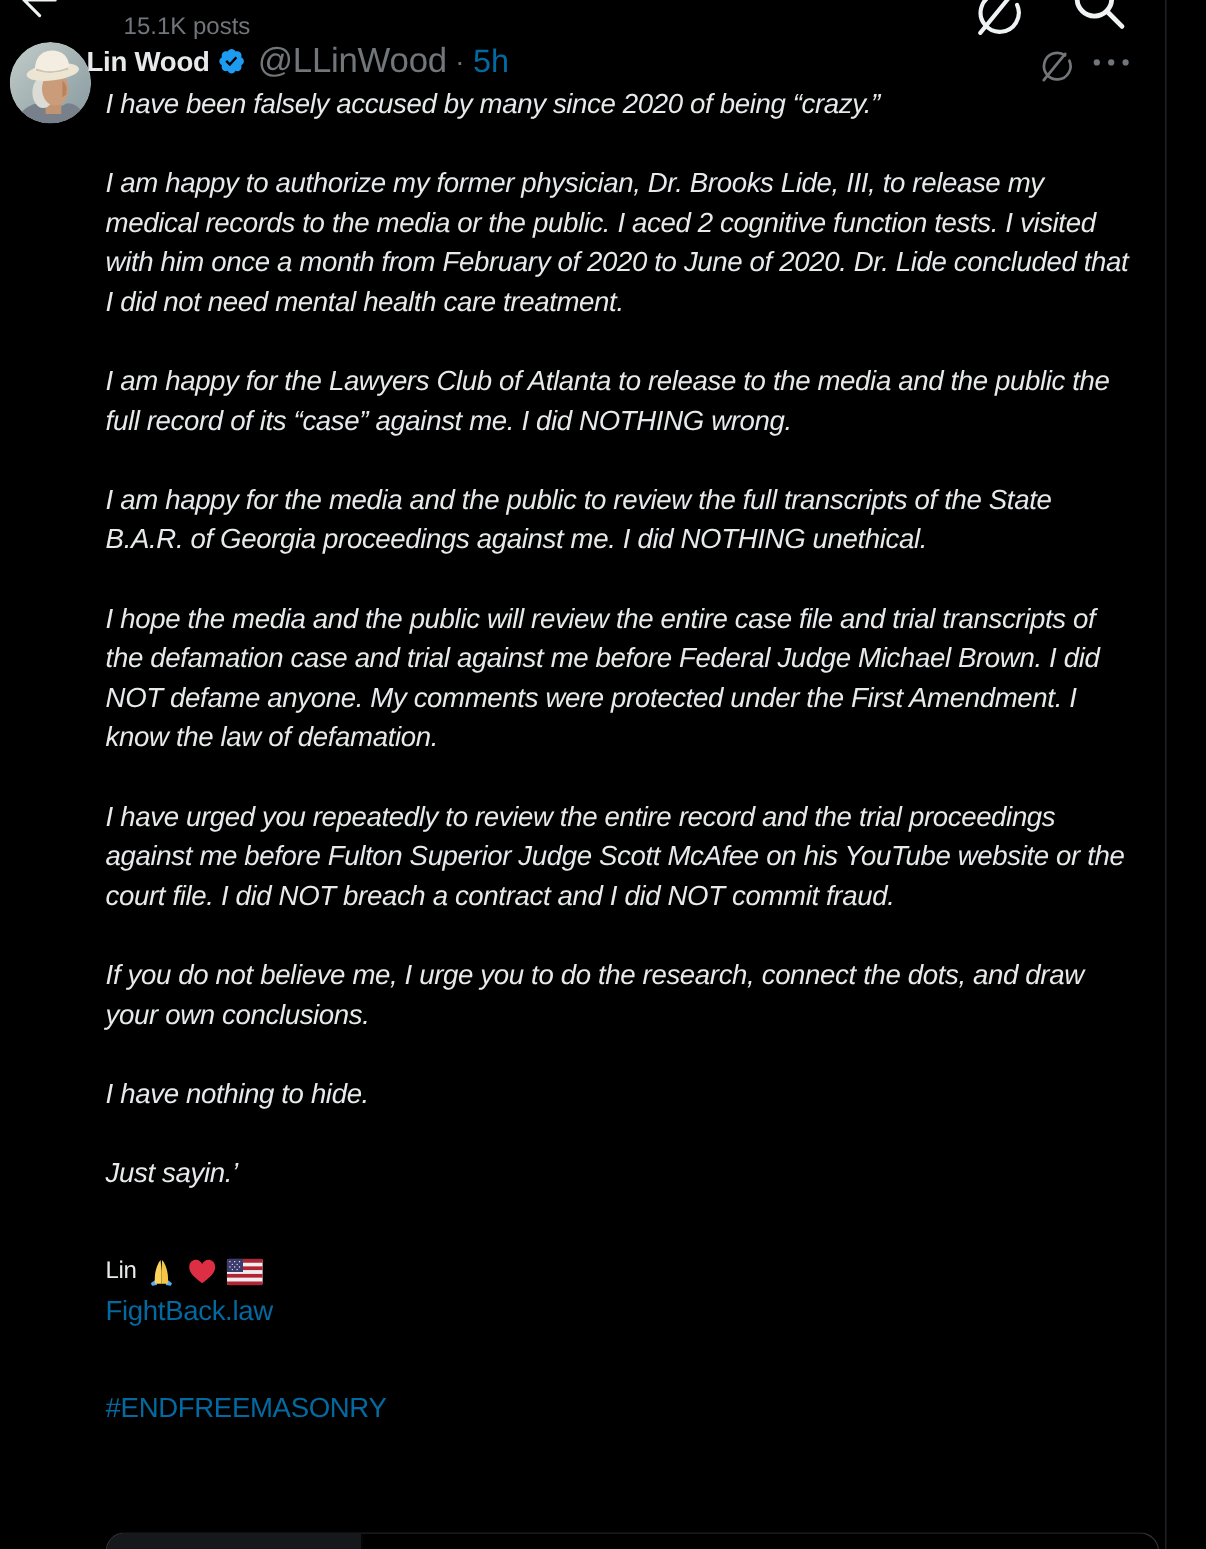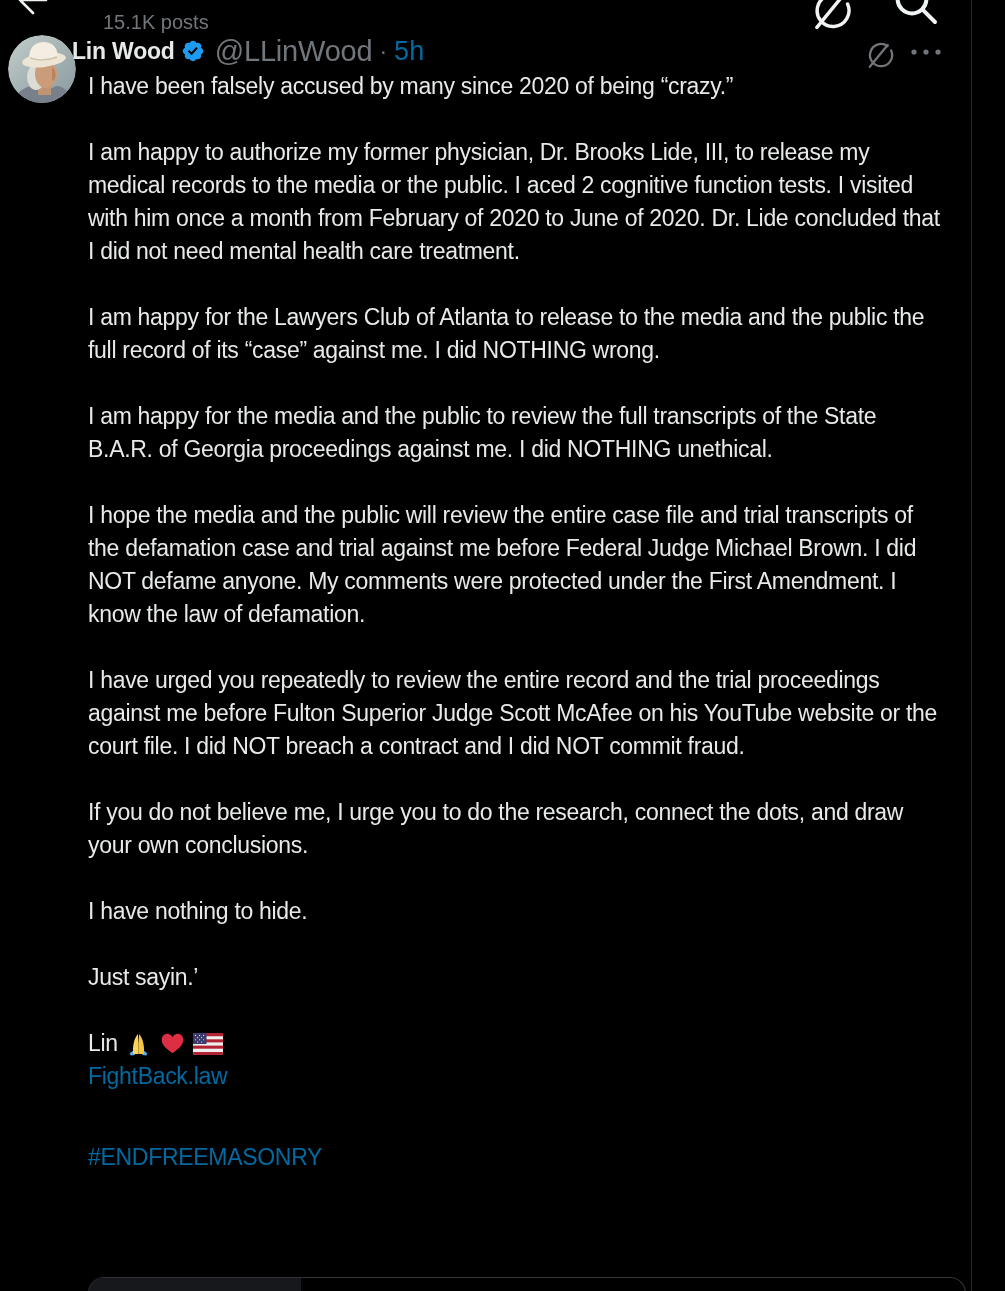--- a/index.html
+++ b/index.html
@@ -24,23 +24,23 @@
   .name { font-size:23px; font-weight:700; color:#e7e9ea; letter-spacing:-0.2px; cursor:pointer; }
   .badge { display:inline-flex; margin-left:6px; }
   .handle { margin-left:10px; font-size:29px; color:#71767b; letter-spacing:-0.2px; }
   .sep { margin:0 7px; font-size:23px; color:#71767b; }
   .time { font-size:27px; color:#0369a1; }
   .tweet-grok-btn { position:absolute; left:864px; top:38px; width:34px; height:32px; background:none; border:none; cursor:pointer; }
   .more-btn { position:absolute; left:908px; top:40px; width:36px; height:24px; background:none; border:none; cursor:pointer; }
 
   
   .body { position:absolute; left:88px; top:70px; width:856px; }
-  .body p { font-size:23px; line-height:33px; letter-spacing:-0.3px; color:#e7e9ea; margin-top:33px; }
+  .body p { font-size:23px; line-height:33px; letter-spacing:-0.3px; color:#e7e9ea; margin-top:33px;font-style:italic; }
   .body p:first-child { margin-top:0; }
-  .sig-line { margin-top:33px; height:33px; display:flex; align-items:center; font-size:23px; line-height:33px; letter-spacing:-0.3px; }
+  .sig-line { margin-top:49px; height:33px; display:flex; align-items:center; font-size:20px; line-height:33px; letter-spacing:-0.3px; }
   .sig-line .emoji { display:inline-flex; margin-left:7px; }
   .link-line { height:33px; line-height:33px; }
   .link-line a, .hashtag a { color:#0369a1; font-size:23px; text-decoration:none; letter-spacing:-0.3px; cursor:pointer; }
   .hashtag { margin-top:48px; height:33px; line-height:33px; }
 
   
   .card {
     position:absolute; left:88px; top:1277px; width:878px; height:26px;
     border:1px solid #2f3336; border-bottom:none;
     border-radius:16px 16px 0 0; overflow:hidden; cursor:pointer;

